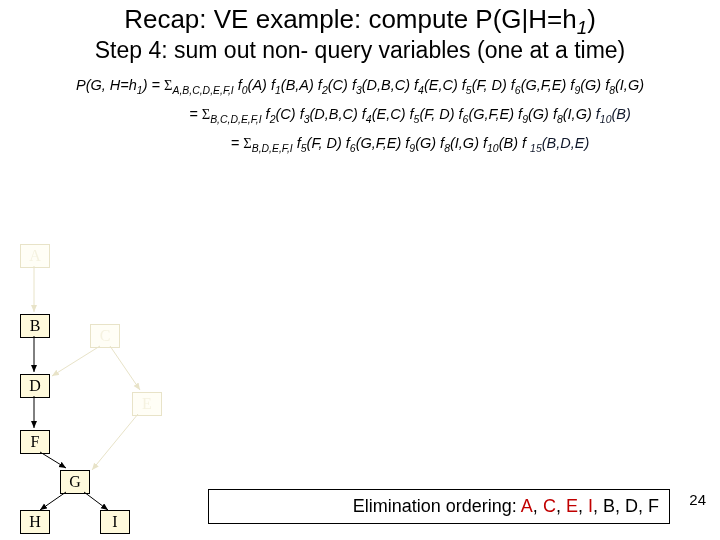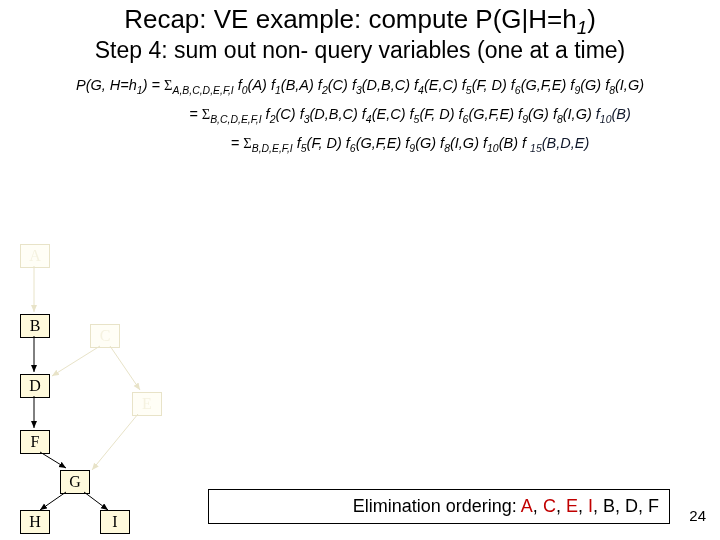--- a/index.html
+++ b/index.html
@@ -75,21 +75,21 @@
     text-align: right;
     margin-left: 24px;
   }
   .footer-box .o-A { color: #c00000; }
   .footer-box .o-C { color: #c00000; }
   .footer-box .o-E { color: #c00000; }
   .footer-box .o-I { color: #c00000; }
   .slidenum {
     position: absolute;
     right: 14px;
-    bottom: 20px;
+    bottom: 36px;
     font-size: 15px;
   }
 </style>
 </head>
 <body>
 
 <div class="slide">
 
   <div class="title">
     <span>Recap: VE example: compute </span><span><span>P(G|H=h</span><sub>1</sub><span>)</span></span>

